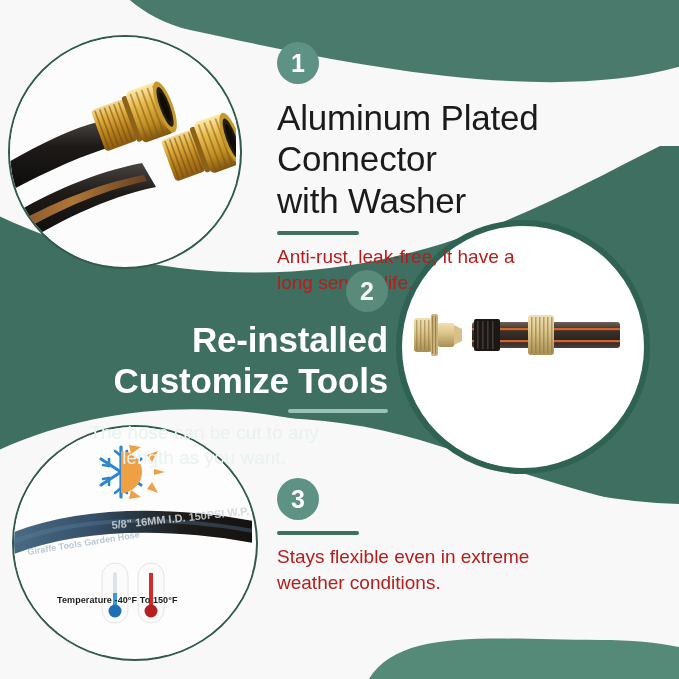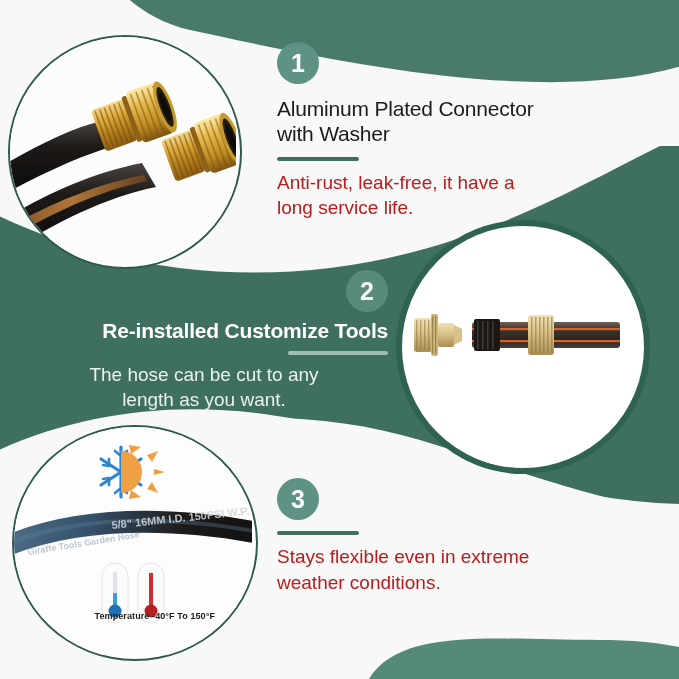--- a/index.html
+++ b/index.html
@@ -63,21 +63,21 @@
     align-items: center;
     justify-content: center;
     line-height: 1;
     letter-spacing: 0px;
   }
   .badge.on-green {
     background: #5a8a7a;
     color: #f2f7f5;
   }
   .heading {
-    font-size: 21px;
+    font-size: 35px;
     font-weight: normal;
     color: #1b1b1b;
     line-height: 1.18;
     letter-spacing: -0.2px;
     white-space: pre-line;
   }
   .heading.light {
     color: #ffffff;
     font-weight: bold;
   }
@@ -114,26 +114,25 @@
   
   #feature-3 { left: 277px; top: 478px; width: 390px; }
   #feature-3 .badge { margin-bottom: 11px; }
   #feature-3 .rule { margin: 8px 0 9px 0; }
 
   
   .temp-caption {
     position: absolute;
     left: 57px; top: 595px;
     width: 158px;
-    text-align: right;
+    text-align: left;
     font-size: 9px;
     font-weight: bold;
     color: #1c1c1c;
     letter-spacing: 0.1px;
-    margin-top: 16px;
   }
 </style>
 </head>
 <body>
 
 <div id="canvas">
 
   <svg class="bg-layer" viewBox="0 0 679 679" xmlns="http://www.w3.org/2000/svg">
     <defs>
       <clipPath id="clip-page">

